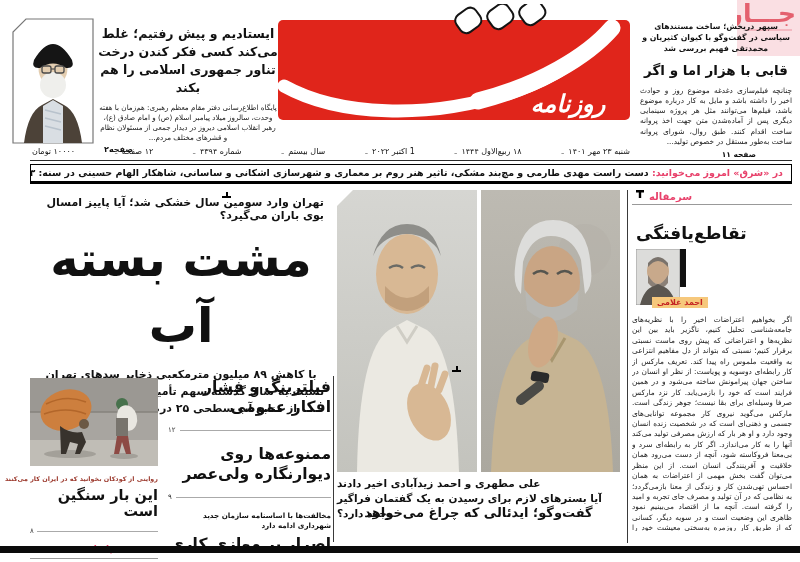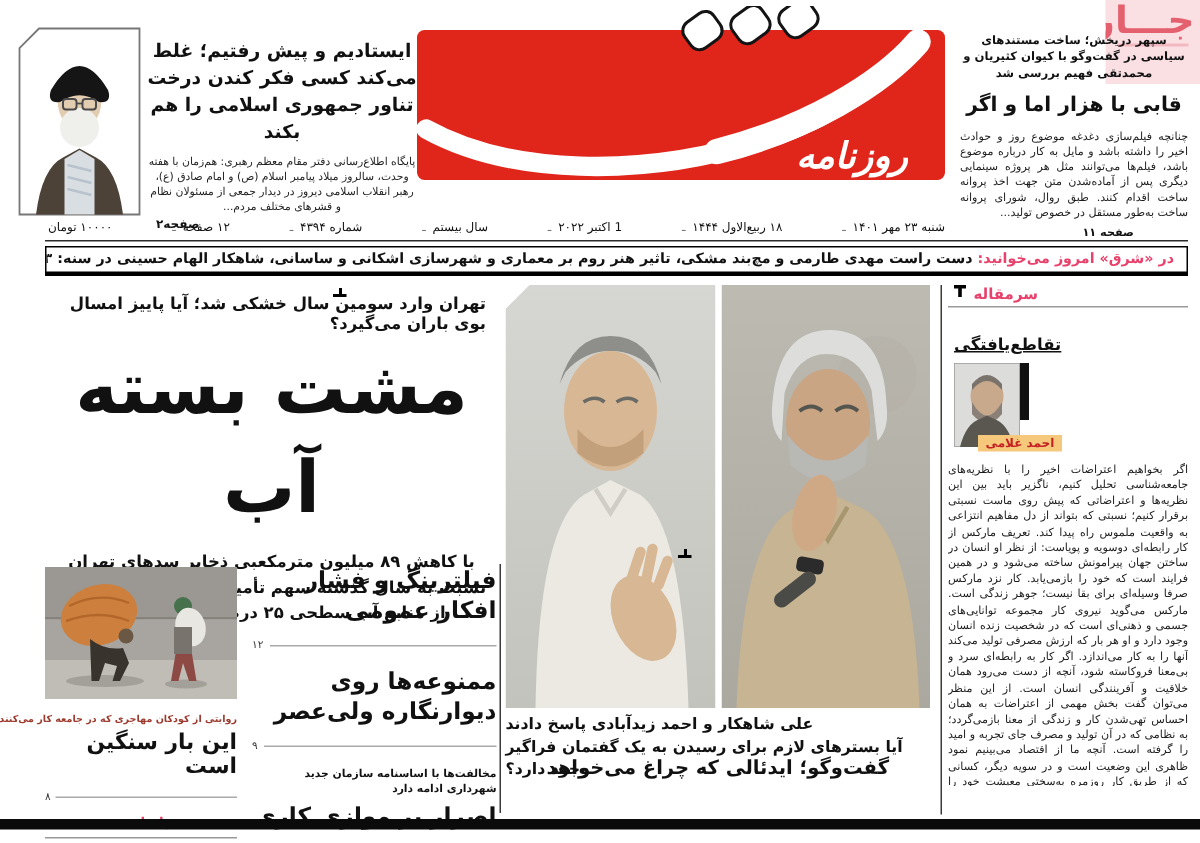--- a/index.html
+++ b/index.html
@@ -70,21 +70,21 @@
   .mig-rule .pg { font-size:7px; color:#333; margin-right:3px; }
   .mig-label { font-size:9px; font-weight:bold; color:#e8416b; text-align:center; margin-top:9px; }
   .mig-label-rule { height:1px; background:#999; margin-top:4px; }
 
   
   .edit { left:632px; top:190px; width:160px; }
   .edit-head { position:relative; height:15px; }
   .edit-mark { position:absolute; right:148px; top:0; width:8px; height:8px; background:#000; clip-path:polygon(0 0,100% 0,100% 30%,65% 30%,65% 100%,35% 100%,35% 30%,0 30%); }
   .edit-label { position:absolute; right:100px; top:1px; font-size:10px; font-weight:bold; color:#e8416b; }
   .edit-rule { position:absolute; top:14px; left:0; width:100%; height:1px; background:#999; }
-  .edit-title { margin-top:18px; font-size:11px; font-weight:bold; text-align:left; padding-left:4px; letter-spacing:-0.5px;text-decoration:underline; }
+  .edit-title { margin-top:18px; font-size:17px; font-weight:bold; text-align:left; padding-left:4px; letter-spacing:-0.5px; }
   .edit-photo-wrap { position:relative; height:66px; margin-top:6px; }
   .edit-photo { position:absolute; left:4px; top:0; width:44px; height:56px; }
   .edit-photo-bar { position:absolute; left:48px; top:0; width:6px; height:38px; background:#111; }
   .edit-author { position:absolute; left:20px; top:48px; background:#f6c87c; color:#c42222; font-size:8px; font-weight:bold; padding:1px 5px; }
   .edit-body { font-size:7.4px; line-height:10.4px; text-align:justify; height:216px; overflow:hidden; color:#1c1c1c; }
 
   
   .tr-art { left:640px; top:22px; width:152px; text-align:center; }
   .tr-kicker { font-size:7.8px; font-weight:bold; line-height:1.4; }
   .tr-title { font-size:13.5px; font-weight:bold; margin-top:7px; letter-spacing:-0.5px; }
@@ -209,21 +209,21 @@
       <path d="M52,84 q8,-6 15,0 M76,84 q8,-6 15,0" stroke="#55554f" stroke-width="2.6" fill="none"></path>
       <path d="M10,282 Q14,170 46,150 L71,138 L96,150 Q128,170 132,282 Z" fill="#c6b493"></path>
       <path d="M58,148 L71,170 L84,148" fill="none" stroke="#a8966f" stroke-width="3"></path>
       <ellipse cx="62" cy="152" rx="14" ry="26" fill="#cfa986" transform="rotate(14 62 152)"></ellipse>
       <rect x="50" y="182" width="18" height="10" rx="3" fill="#2b2b2b" transform="rotate(10 59 187)"></rect>
       <path d="M40,210 L58,196" stroke="#4a4a46" stroke-width="10" stroke-linecap="round"></path>
     </svg>
   </div>
 
   <div class="abs iv-captions">
-    <div class="iv-cap">علی شاهکار و احمد زیدآبادی پاسخ دادند</div>
+    <div class="iv-cap">علی مطهری و احمد زیدآبادی اخیر دادند</div>
     <div class="iv-cap">آیا بسترهای لازم برای رسیدن به یک گفتمان فراگیر وجود دارد؟</div>
   </div>
   <div class="abs iv-title">گفت‌وگو؛ ایدئالی که چراغ می‌خواهد</div>
 
   <div class="abs mid">
     <div class="mid-title">فیلترینگ و فشار افکار عمومی</div>
     <div class="mid-rule">
       <div class="ln"></div>
       <div class="pg">۱۲</div>
     </div>
@@ -246,21 +246,21 @@
       <ellipse cx="94" cy="78" rx="14" ry="3" fill="#8f8c86" opacity="0.6"></ellipse>
       <ellipse cx="36" cy="32" rx="26" ry="20" fill="#cd7f3e" transform="rotate(-18 36 32)"></ellipse>
       <path d="M16,26 q20,-10 40,-2 M14,36 q22,-8 42,0" stroke="#b2662a" stroke-width="1.6" fill="none"></path>
       <path d="M30,48 q10,8 22,6 l4,10 l-6,12 l-5,0 l3,-10 l-8,-2 l-4,12 l-5,0 z" fill="#38332d"></path>
       <circle cx="54" cy="46" r="5" fill="#6b5844"></circle>
       <circle cx="92" cy="26" r="6" fill="#47714c"></circle>
       <ellipse cx="97" cy="40" rx="10" ry="13" fill="#e9e7e1" transform="rotate(-14 97 40)"></ellipse>
       <rect x="86" y="40" width="12" height="18" fill="#78746d"></rect>
       <path d="M87,58 l-3,18 l5,0 l3,-12 l4,12 l5,0 l-3,-18 z" fill="#8d4a44"></path>
     </svg>
-    <div class="mig-cap">روایتی از کودکان مهاجری که در جامعه کار می‌کنند</div>
+    <div class="mig-cap">روایتی از کودکان بخوانید که در ایران کار می‌کنند</div>
     <div class="mig-title">این بار سنگین است</div>
     <div class="mig-rule">
       <div class="ln"></div>
       <div class="pg">۸</div>
     </div>
     <div class="mig-label">یادداشت</div>
     <div class="mig-label-rule"></div>
   </div>
 
   <div class="abs edit">

